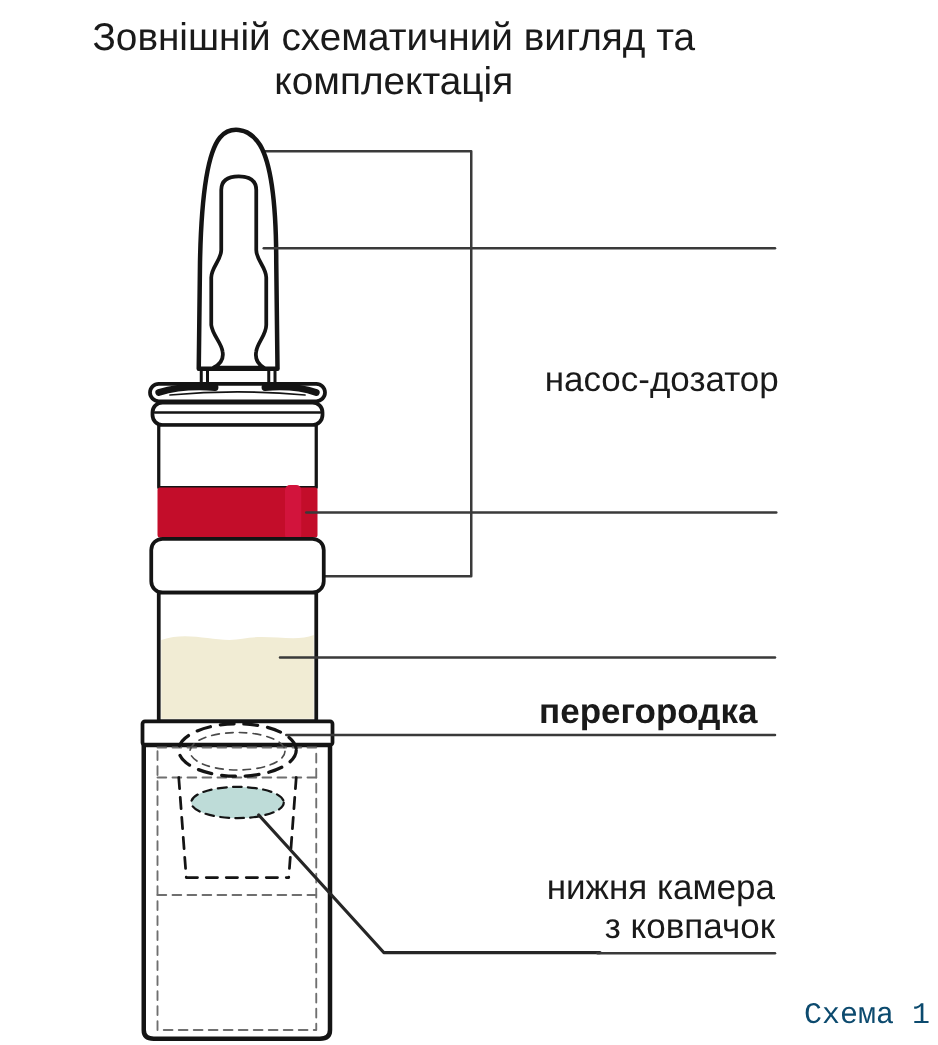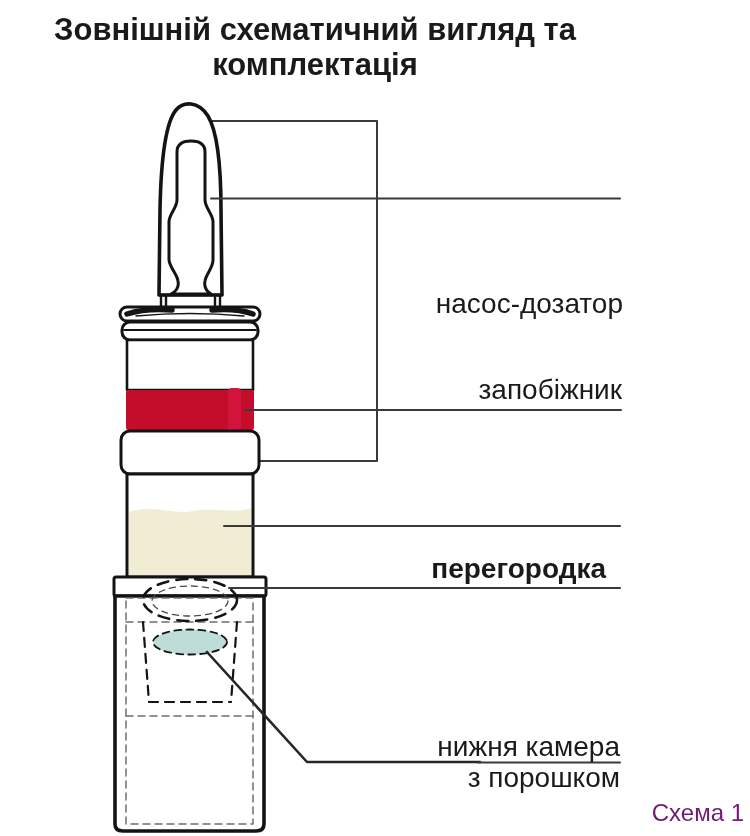--- a/index.html
+++ b/index.html
@@ -2,30 +2,30 @@
 <html><head>
 <meta charset="utf-8">
 <style>
   html,body{margin:0;padding:0;background:#ffffff;}
   .stage{
     position:relative;width:750px;height:836px;background:#ffffff;overflow:hidden;
     font-family:"Liberation Sans", sans-serif;color:#1a1a1a;
   }
   .title{
     position:absolute;top:12px;left:0;width:630px;text-align:center;
-    font-size:31px;line-height:35px;font-weight:bold;color:#1a1a1a;letter-spacing:0px;
+    font-size:31px;line-height:35px;font-weight:normal;color:#1a1a1a;letter-spacing:0px;
   }
   .title sup{font-size:0.62em;vertical-align:super;line-height:0;}
   .diagram-svg{position:absolute;left:0;top:0;}
   .lbl{
     position:absolute;font-size:28px;line-height:31px;color:#1a1a1a;
     white-space:nowrap;text-align:right;
   }
   .caption{
-    position:absolute;font-size:24px;color:#701a75;white-space:nowrap;
+    position:absolute;font-size:24px;color:#0c4a6e;white-space:nowrap;font-family:Liberation Mono, monospace;
   }
 </style>
 </head>
 <body>
 
 <div class="stage">
 
   <div class="title">
     <div>Зовнішній схематичний вигляд та комплектація</div>
   </div>
@@ -78,27 +78,26 @@
     <path d="M245,410 L621,410" stroke="#3a3a3a" stroke-width="2"></path>
     <path d="M224,526 L620,526" stroke="#3a3a3a" stroke-width="2"></path>
     <path d="M229,588 L620,588" stroke="#3a3a3a" stroke-width="2"></path>
     <path d="M207,652 L307,762 L480,762" stroke="#262626" stroke-width="2.6"></path>
     <path d="M478,762.5 L620,762.5" stroke="#3a3a3a" stroke-width="2"></path>
   </svg>
 
 
   <div class="lbl" style="top:276px;right:127px;margin-top:12px;">насос-дозатор</div>
 
-  <div class="lbl" style="top:374px;right:128px;">запобіжник</div>
 
   <div class="lbl" style="top:460px;right:130px;">
   </div>
 
   <div class="lbl" style="top:553px;right:144px;font-weight:bold;">перегородка</div>
 
-  <div class="lbl" style="top:694px;right:130px;margin-top:37px;">
+  <div class="lbl" style="top:694px;right:130px;">
     <div>нижня камера</div>
-    <div>з порошком</div>
+    <div>з ковпачок</div>
   </div>
 
   <div class="caption" style="top:799px;right:6px;">Схема 1</div>
 
 </div>
 
 </body></html>

